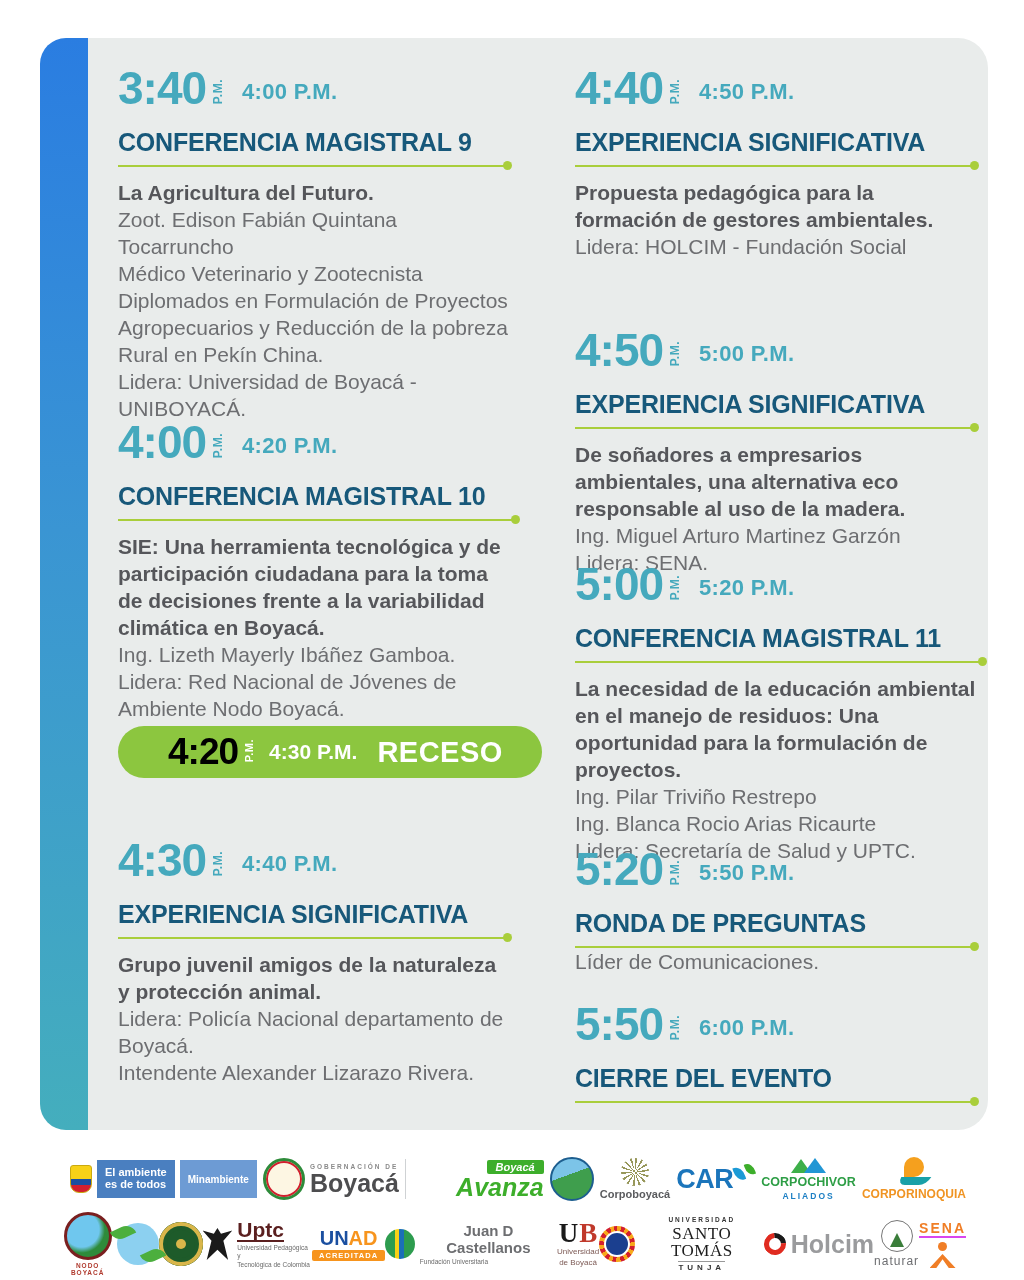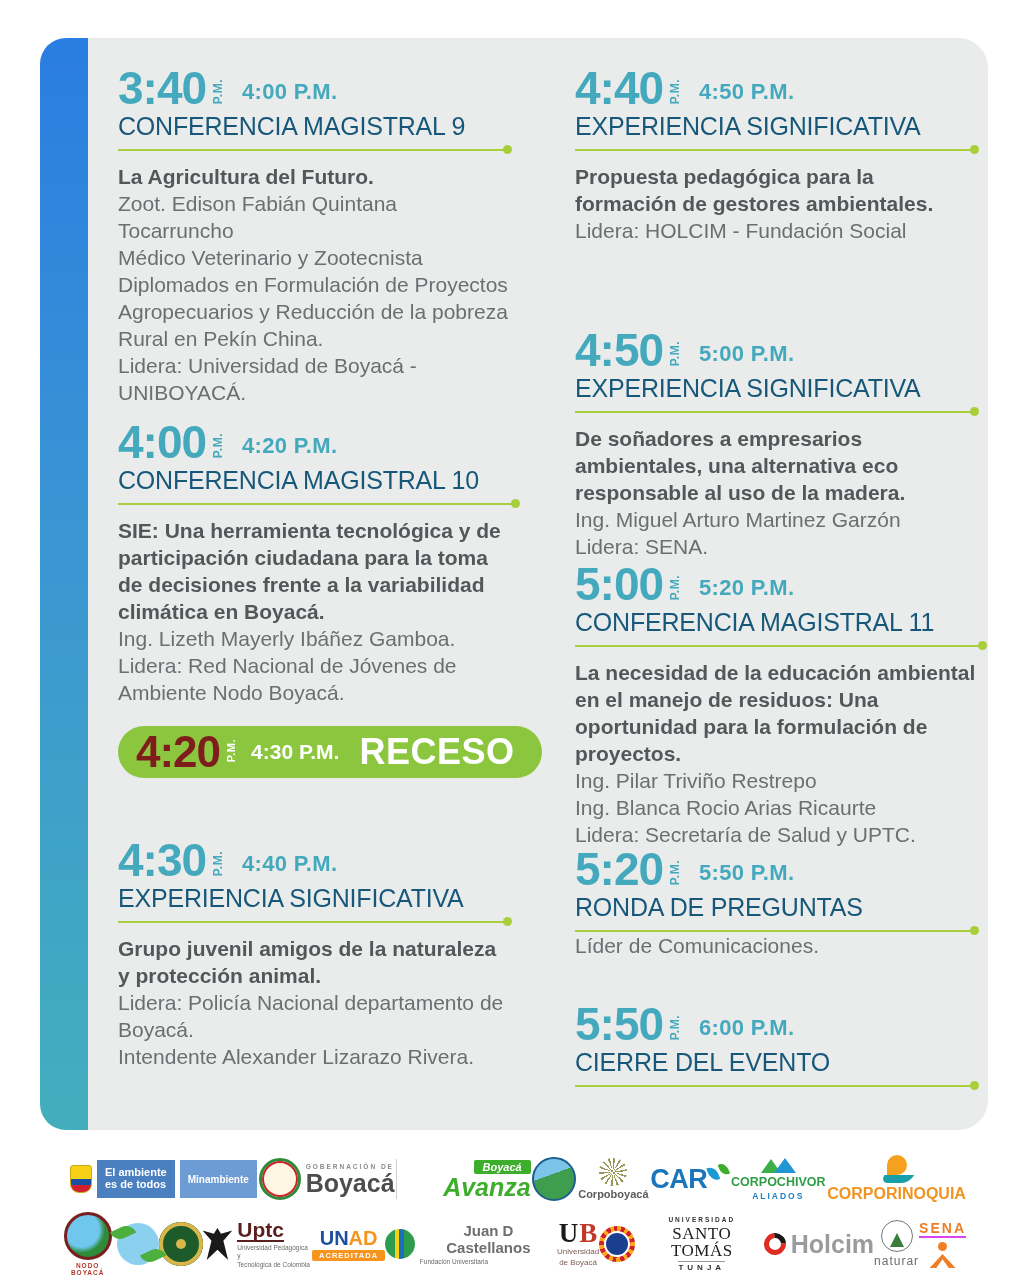--- a/index.html
+++ b/index.html
@@ -8,33 +8,33 @@
     background:#e9eceb;border-radius:30px;}
   .sidebar{position:absolute;left:40px;top:38px;width:48px;height:1092px;
     border-radius:26px 0 0 26px;
     background:linear-gradient(180deg,#2a7de1 0%,#3a95d3 45%,#44aebd 100%);}
   .session{position:absolute;}
   .time-row{display:flex;align-items:flex-end;height:44px;}
   .big-time{font-size:46px;font-weight:700;color:#45a9bd;line-height:.82;letter-spacing:-1px;}
   .pm-rot{display:inline-block;writing-mode:vertical-rl;transform:rotate(180deg);
     font-size:12px;font-weight:700;color:#45a9bd;letter-spacing:.5px;line-height:1;margin:0 0 4px 6px;}
   .end-time{font-size:22px;font-weight:700;color:#45a9bd;margin:0 0 3px 18px;letter-spacing:.3px;}
-  .category{font-size:25px;font-weight:400;color:#17587a;margin:4px 0 0 0;letter-spacing:-.2px;line-height:1.15;}
+  .category{font-size:25px;font-weight:700;color:#17587a;margin:20px 0 0 0;letter-spacing:-.2px;line-height:1.15;}
   .rule{position:relative;height:2px;background:#a9ce3b;margin-top:8px;}
   .dot{position:absolute;right:-2px;top:-4px;width:9px;height:9px;border-radius:50%;background:#a9ce3b;}
   .s-title{font-size:21px;font-weight:700;color:#55565a;line-height:27px;margin:12px 0 0 0;}
   .s-title:empty{display:none;}
   .s-body{margin-top:0;}
   .s-body p{font-size:21px;color:#6d6e71;line-height:27px;margin:0;}
   .receso{position:absolute;background:#8cc63f;border-radius:28px;display:flex;
     align-items:center;padding:0 20px 0 18px;}
-  .r-big{font-size:44px;font-weight:700;color:#7f1d1d;line-height:.85;letter-spacing:-1px;}
+  .r-big{font-size:37px;font-weight:700;color:#000000;line-height:.85;letter-spacing:-1px;margin-left:32px;}
   .pm-rot.white{color:#fff;font-size:11px;margin-bottom:2px;}
   .r-end{font-size:21px;font-weight:700;color:#fff;margin-left:14px;}
-  .r-label{font-size:36px;font-weight:800;color:#fff;margin-left:20px;letter-spacing:.5px;}
+  .r-label{font-size:29px;font-weight:800;color:#fff;margin-left:20px;letter-spacing:.5px;}
   
   .logo-row{position:absolute;left:0;width:1024px;display:flex;align-items:center;}
   .row1{top:1148px;height:62px;justify-content:space-between;padding:0 58px 0 70px;box-sizing:border-box;}
   .row2{top:1212px;height:64px;justify-content:space-between;padding:0 58px;box-sizing:border-box;}
   .logo{display:flex;align-items:center;gap:5px;}
   .v{flex-direction:column;gap:2px;text-align:center;}
   .crest{width:20px;height:26px;border-radius:3px 3px 9px 9px;
     background:linear-gradient(#f7d117 0 50%,#1b4fa0 50% 75%,#d21f2e 75% 100%);border:1px solid #caa90f;}
   .mam-box{background:#4a7fc0;color:#fff;font-weight:700;font-size:11px;line-height:12px;
     padding:6px 8px;display:flex;flex-direction:column;justify-content:flex-start;height:26px;}
@@ -57,21 +57,21 @@
   .fly{display:flex;gap:2px;transform:rotate(-18deg);margin:0 0 14px -4px;}
   .wing1{width:10px;height:14px;background:#1b9ad6;border-radius:0 80% 0 80%;}
   .wing2{width:9px;height:12px;background:#3dae2b;border-radius:0 80% 0 80%;}
   .mts{display:flex;align-items:flex-end;height:15px;}
   .mt1{width:0;height:0;border-left:10px solid transparent;border-right:10px solid transparent;border-bottom:14px solid #3daf49;}
   .mt2{width:0;height:0;border-left:11px solid transparent;border-right:11px solid transparent;border-bottom:15px solid #2196d4;margin-left:-7px;}
   .chv-name{font-size:12.5px;font-weight:800;color:#2e9e46;}
   .chv-sub{font-size:8.5px;font-weight:800;color:#1c7fc4;letter-spacing:2px;}
   .ori-blob{width:20px;height:20px;border-radius:50% 50% 50% 0;background:#f5a01e;}
   .ori-sw{width:30px;height:8px;background:#18a0a8;border-radius:0 0 10px 10px;transform:skewX(-30deg);margin-top:-2px;}
-  .ori-name{font-size:16px;font-weight:800;color:#f09423;}
+  .ori-name{font-size:12px;font-weight:800;color:#f09423;}
   .nodo-c{width:42px;height:42px;border-radius:50%;border:3px solid #7a1f1f;
     background:radial-gradient(circle at 35% 35%,#6fc7ee 0 45%,#2e8b3a 60% 100%);}
   .nodo-t{font-size:6.5px;font-weight:800;color:#b03a2e;letter-spacing:1px;}
   .globe{position:relative;width:42px;height:42px;border-radius:50%;background:#8cd0f0;}
   .leaf{position:absolute;width:24px;height:11px;background:#4caf3e;border-radius:0 12px 0 12px;}
   .leaf.l1{left:-6px;top:4px;transform:rotate(-25deg);}
   .leaf.l2{right:-6px;bottom:4px;transform:rotate(155deg);}
   .badge-pol{width:44px;height:44px;border-radius:50%;background:#1e5b2a;
     box-shadow:inset 0 0 0 4px #d9b64a,inset 0 0 0 8px #1e5b2a;display:flex;align-items:center;justify-content:center;}
   .pol-core{width:10px;height:10px;border-radius:50%;background:#d9b64a;}

